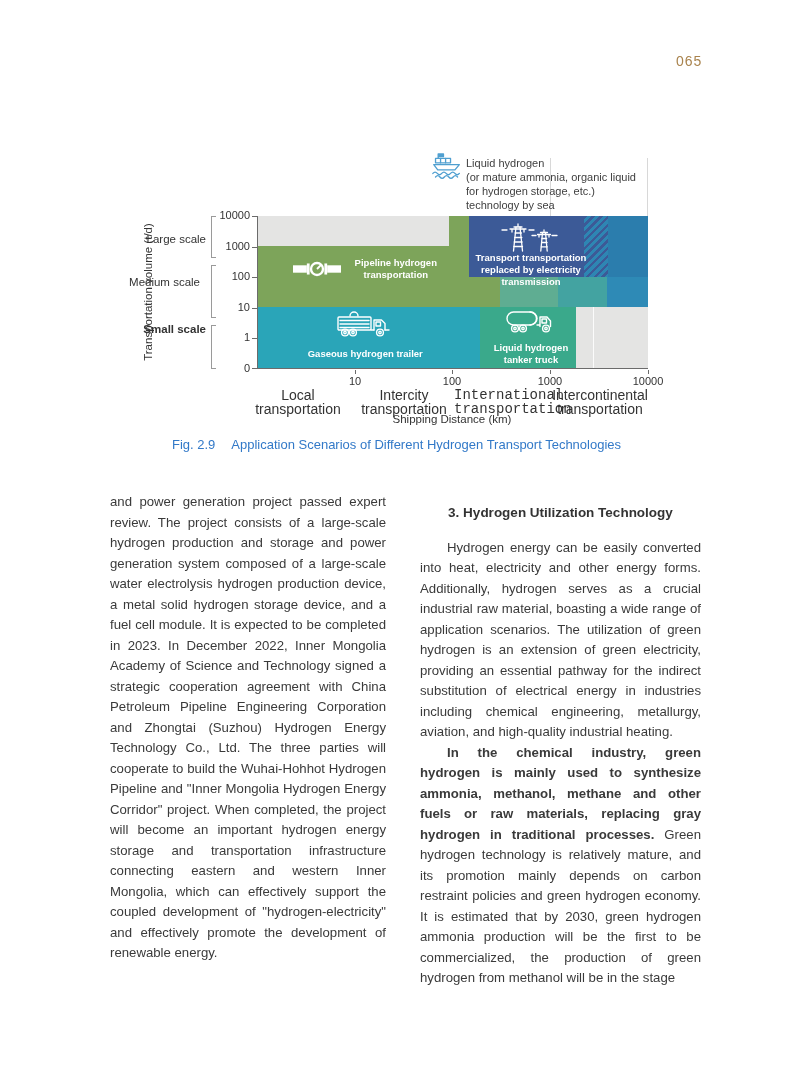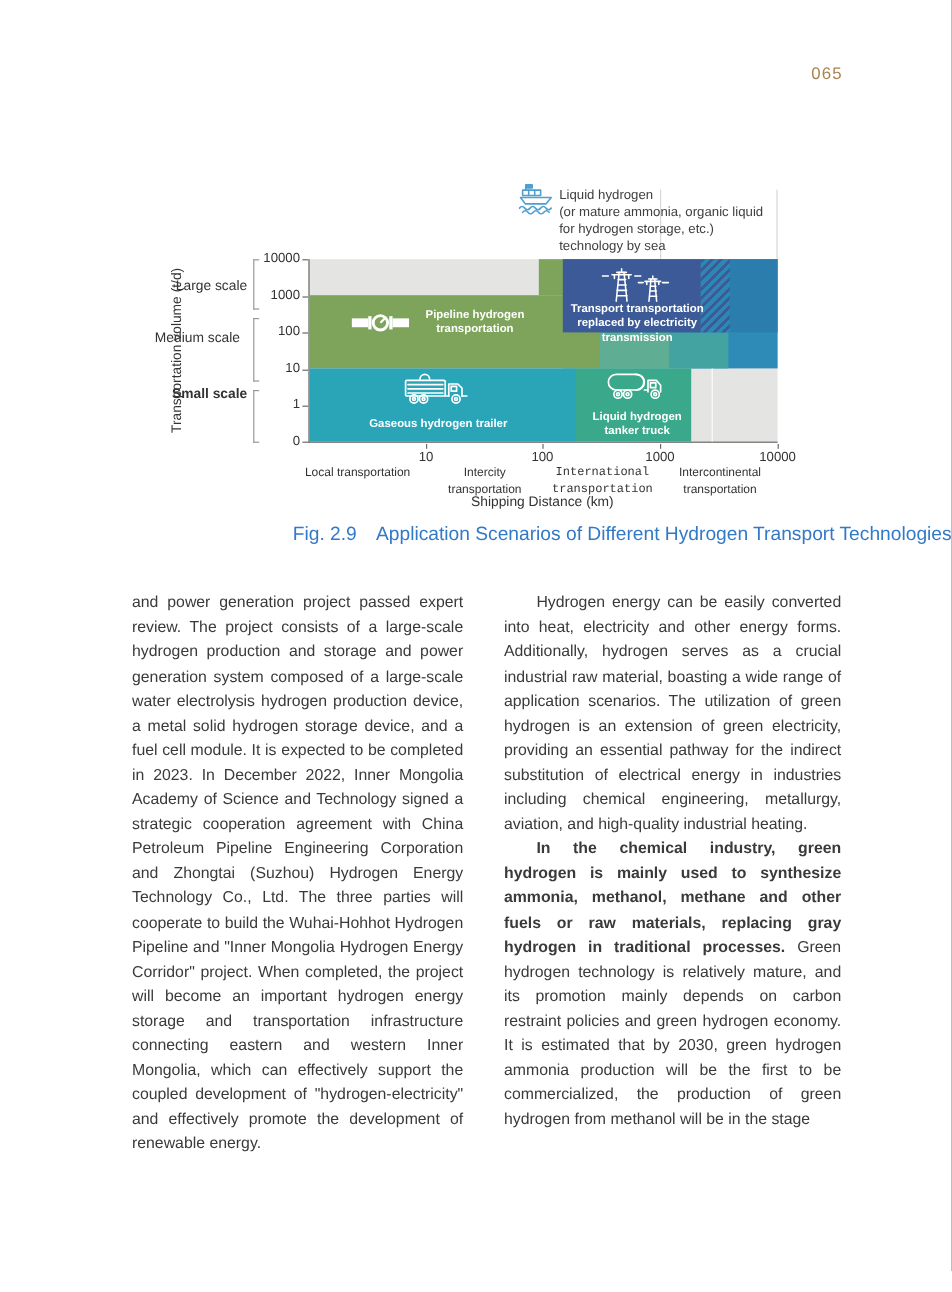--- a/index.html
+++ b/index.html
@@ -19,23 +19,23 @@
           background: #e4e4e3; border-left: 1px solid #6b6b6b; border-bottom: 1px solid #6b6b6b; }
   .pr { position: absolute; }
   .zone-label { position: absolute; color: #fff; font-weight: bold; font-size: 9.5px;
                 line-height: 12px; text-align: center; }
   .tick { position: absolute; background: #6b6b6b; }
   .ylab { position: absolute; width: 54px; text-align: right; font-size: 11px; color: #333; }
   .xlab { position: absolute; width: 60px; text-align: center; font-size: 11px; color: #333; }
   .scale-lab { position: absolute; width: 80px; text-align: right; font-size: 11.5px; color: #333; }
   .bracket { position: absolute; width: 5px; border-left: 1px solid #9a9a9a;
              border-top: 1px solid #9a9a9a; border-bottom: 1px solid #9a9a9a; }
-  .cat { position: absolute; width: 96px; text-align: center; font-size: 10px; line-height: 14px; color: #333; }
+  .cat { position: absolute; width: 96px; text-align: center; font-size: 14px; line-height: 14px; color: #333; }
   .axis-title { font-size: 11.5px; color: #333; text-align: center; }
-  .caption { left: 0; top: 437px; width: 793px; text-align: right; font-size: 16px; color: #3279c8; }
+  .caption { left: 0; top: 437px; width: 793px; text-align: center; font-size: 13px; color: #3279c8; }
   .caption .cap-label { margin-right: 16px; }
   
   .col { font-size: 13.2px; line-height: 20.5px; text-align: justify; color: #3a3a3a; }
   .col p { text-align: justify; }
   .indent { text-indent: 27px; }
   .col-heading { font-size: 13.5px; font-weight: bold; color: #333; text-align: center;
                  margin: 11px 0 14px 0; }
   .bold { font-weight: bold; }
   svg { display: block; }
 </style>
@@ -205,17 +205,18 @@
     <div class="abs caption">
       <span class="cap-label">Fig. 2.9</span><span>Application Scenarios of Different Hydrogen Transport Technologies</span>
     </div>
   </div>
 
   <div class="abs col" style="left:110px; top:492px; width:276px;">
     <p>and power generation project passed expert review. The project consists of a large-scale hydrogen production and storage and power generation system composed of a large-scale water electrolysis hydrogen production device, a metal solid hydrogen storage device, and a fuel cell module. It is expected to be completed in 2023. In December 2022, Inner Mongolia Academy of Science and Technology signed a strategic cooperation agreement with China Petroleum Pipeline Engineering Corporation and Zhongtai (Suzhou) Hydrogen Energy Technology Co., Ltd. The three parties will cooperate to build the Wuhai-Hohhot Hydrogen Pipeline and "Inner Mongolia Hydrogen Energy Corridor" project. When completed, the project will become an important hydrogen energy storage and transportation infrastructure connecting eastern and western Inner Mongolia, which can effectively support the coupled development of "hydrogen-electricity" and effectively promote the development of renewable energy.</p>
   </div>
 
   <div class="abs col" style="left:420px; top:492px; width:281px;">
+    <div class="col-heading">3. Hydrogen Utilization Technology</div>
     <p class="indent">Hydrogen energy can be easily converted into heat, electricity and other energy forms. Additionally, hydrogen serves as a crucial industrial raw material, boasting a wide range of application scenarios. The utilization of green hydrogen is an extension of green electricity, providing an essential pathway for the indirect substitution of electrical energy in industries including chemical engineering, metallurgy, aviation, and high-quality industrial heating.</p>
     <p class="indent"><span class="bold">In the chemical industry, green hydrogen is mainly used to synthesize ammonia, methanol, methane and other fuels or raw materials, replacing gray hydrogen in traditional processes.</span><span> Green hydrogen technology is relatively mature, and its promotion mainly depends on carbon restraint policies and green hydrogen economy. It is estimated that by 2030, green hydrogen ammonia production will be the first to be commercialized, the production of green hydrogen from methanol will be in the stage</span></p>
   </div>
 
 </div>
 
 </body></html>

